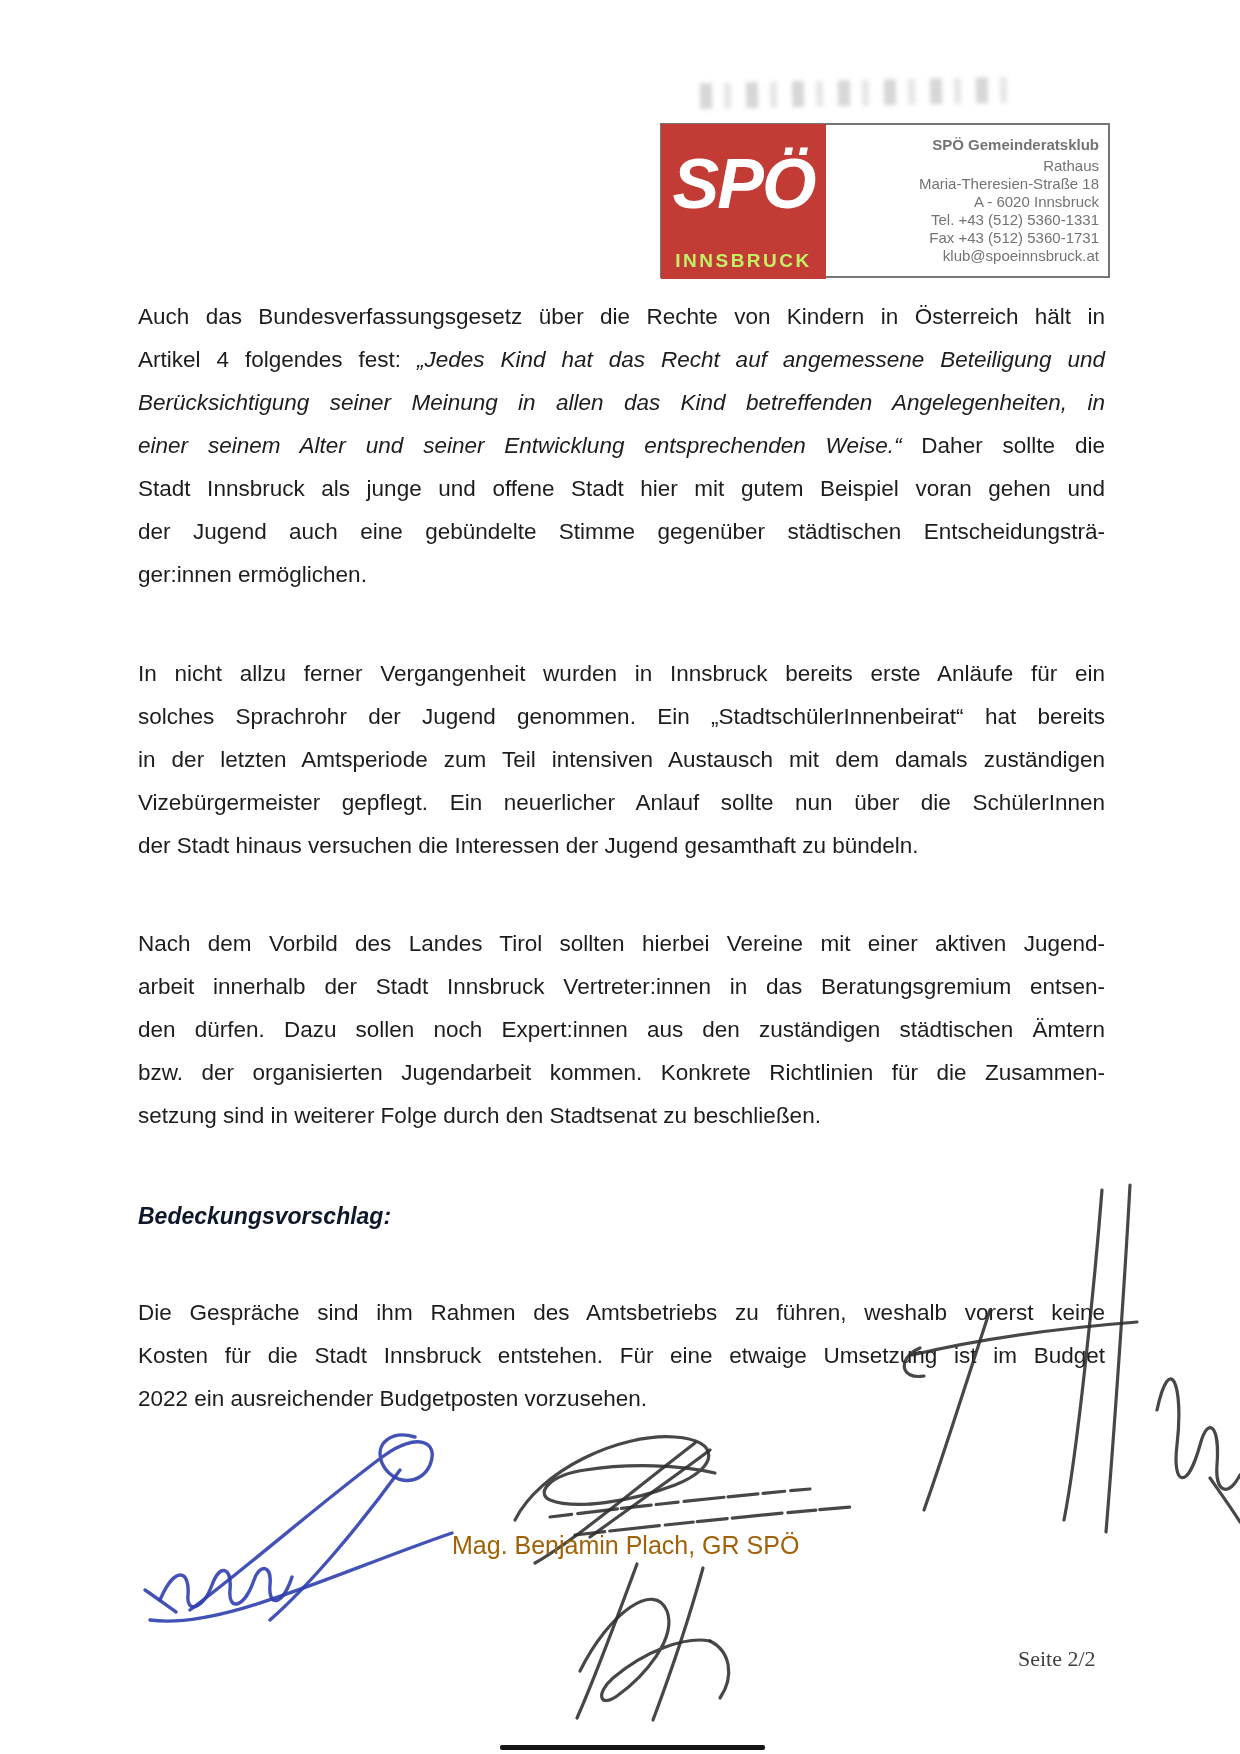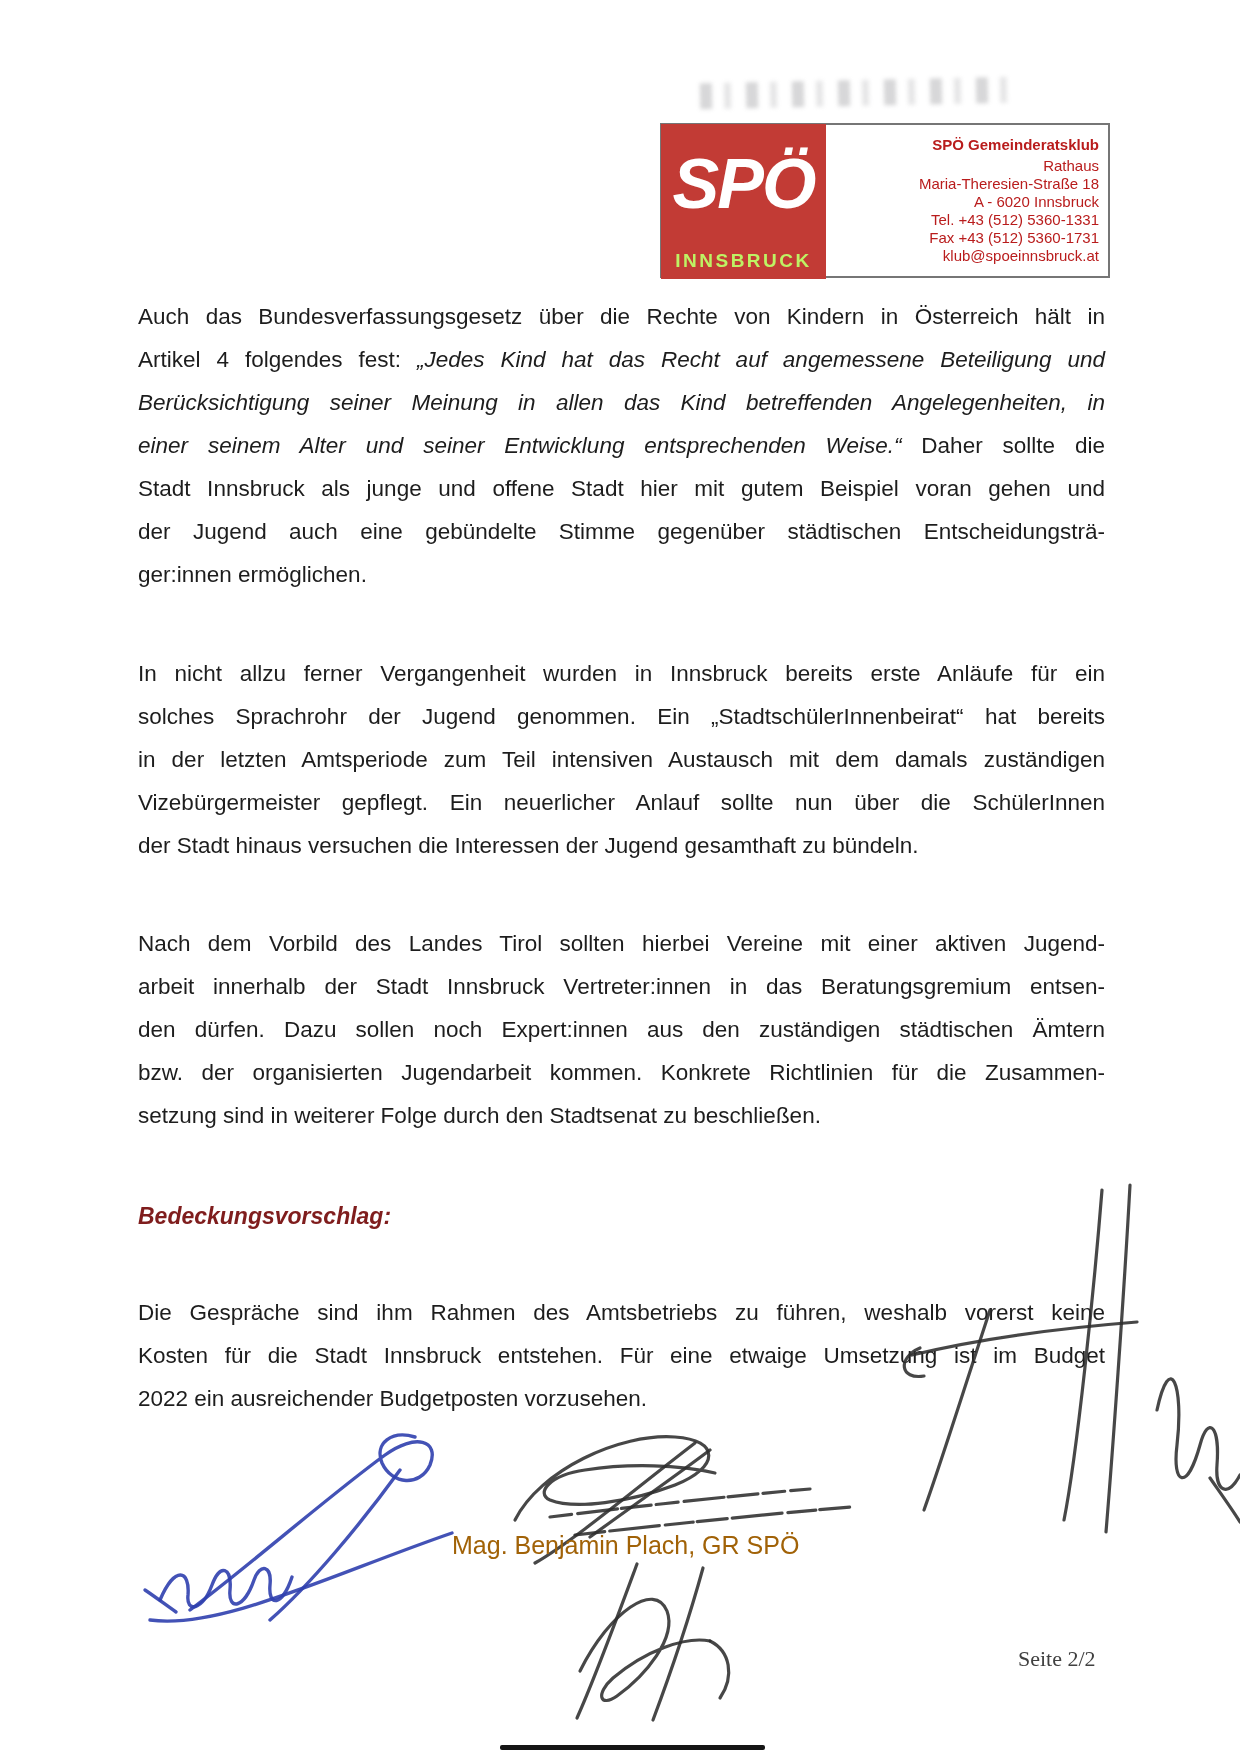--- a/index.html
+++ b/index.html
@@ -21,21 +21,21 @@
     position:absolute;top:14px;left:0;right:0;text-align:center;
     font-size:70px;line-height:92px;font-weight:bold;font-style:italic;
     color:#fff;letter-spacing:-2px;
   }
   .logo-city{
     position:absolute;bottom:7px;left:0;right:0;text-align:center;
     font-size:19px;font-weight:bold;letter-spacing:2.5px;color:#bef264;
   }
   .contact{
     position:absolute;right:9px;top:11px;text-align:right;
-    font-size:15px;line-height:18px;color:#b91c1c;
+    font-size:15px;line-height:18px;color:#737373;
   }
   .contact .org{font-weight:bold;margin-bottom:3px;}
   
   .smudge{position:absolute;filter:blur(2px);pointer-events:none;}
   .smudge-a{
     left:700px;top:80px;width:310px;height:26px;opacity:.5;
     background:repeating-linear-gradient(90deg,rgba(110,110,115,.55) 0 12px,transparent 12px 24px,rgba(130,130,135,.4) 24px 31px,transparent 31px 46px);
     transform:rotate(-1.2deg);
   }
   .smudge-b{
@@ -55,21 +55,21 @@
   .tline{
     font-size:22.5px;line-height:43px;height:43px;
     text-align:justify;text-align-last:justify;white-space:normal;
     color:#1d1d1d;
   }
   .tline.last{text-align-last:left;}
   .it{font-style:italic;}
   .heading{
     position:absolute;left:138px;top:1195px;
     font-size:23px;line-height:43px;font-weight:bold;font-style:italic;
-    color:#7f1d1d;
+    color:#0f172a;
   }
   
   .sig{position:absolute;pointer-events:none;}
   .sig path{fill:none;stroke-linecap:round;stroke-linejoin:round;}
   .sig-blue path{stroke:var(--ink-blue,#2f3fae);stroke-width:3.4;opacity:.9;}
   .sig-dark path{stroke:var(--ink-dark,#2d2d2d);stroke-width:3.2;opacity:.88;}
   .sig-name{
     position:absolute;left:452px;top:1529px;
     font-size:25px;line-height:32px;color:#a16207;white-space:nowrap;
   }

